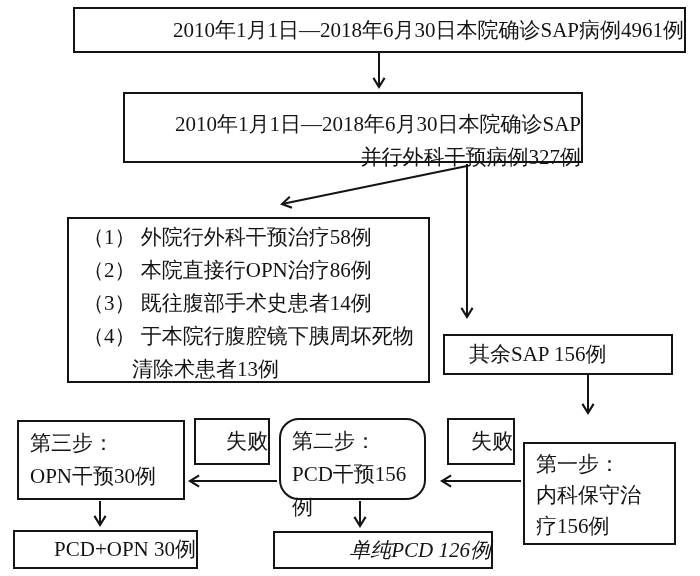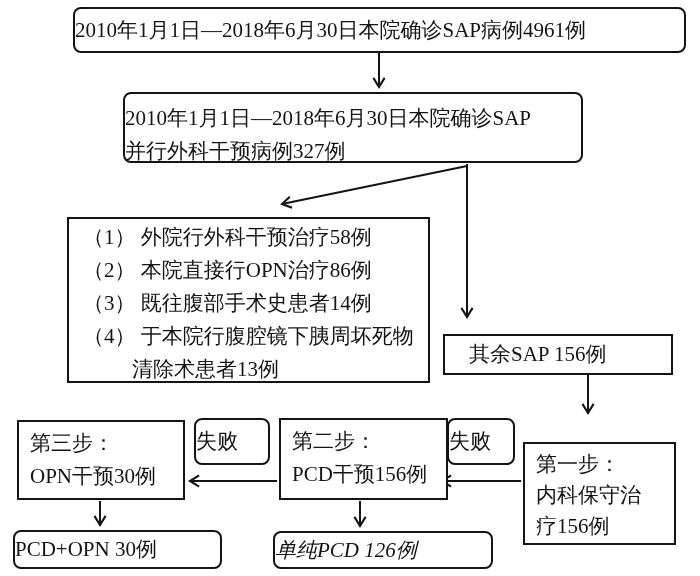--- a/index.html
+++ b/index.html
@@ -12,37 +12,37 @@
     overflow:hidden;
   }
   .node{
     position:absolute;
     box-sizing:border-box;
     border:2px solid #141414;
     background:#ffffff;
     font-size:21px;
     line-height:33px;
   }
-  .center{text-align:left;border-radius:8px;}
+  .center{text-align:right;}
   .arrow-layer{position:absolute;left:0;top:0;width:700px;height:576px;}
   .arrow-layer line, .arrow-layer path.link{stroke:#141414;stroke-width:2;fill:none;}
   .node .ln{display:block;}
 
   
   .n-total    {left:73px;  top:7px;   width:613px; height:46px; line-height:42px;}
-  .n-surgical {left:123px; top:92px;  width:460px; height:71px; padding-top:8px;}
+  .n-surgical {left:123px; top:92px;  width:460px; height:71px; padding-top:14px;}
   .n-excluded {left:67px;  top:217px; width:363px; height:166px; padding:2px 4px 0 14px;}
   .n-excluded .indent{padding-left:49px;}
   .n-remaining{left:443px; top:334px; width:230px; height:41px; line-height:37px; padding-left:24px;}
   .n-step3    {left:17px;  top:420px; width:168px; height:80px;  padding:5px 4px 0 11px;}
   .n-fail1    {left:194px; top:418px; width:76px;  height:47px;  line-height:43px;}
-  .n-step2    {left:279px; top:418px; width:169px; height:82px;  padding:5px 0 0 11px;}
+  .n-step2    {left:279px; top:418px; width:147px; height:82px;  padding:5px 0 0 11px;border-radius:20px;}
   .n-fail2    {left:447px; top:418px; width:68px;  height:47px;  line-height:43px;}
   .n-step1    {left:523px; top:418px; width:153px; height:103px; padding:5px 0 0 11px; line-height:31px;margin-top:24px;}
-  .n-pcdopn   {left:13px;  top:530px; width:209px; height:39px;  line-height:35px;}
+  .n-pcdopn   {left:13px;  top:530px; width:185px; height:39px;  line-height:35px;}
   .n-pcdonly  {left:273px; top:531px; width:220px; height:38px;  line-height:34px;font-style:italic;}
 </style>
 </head>
 <body>
 
 <div class="canvas">
 
   <svg class="arrow-layer" viewBox="0 0 700 576" xmlns="http://www.w3.org/2000/svg">
     <defs>
       <marker id="arrow" viewBox="0 0 10 10" refX="8" refY="5" markerWidth="14" markerHeight="14" orient="auto" markerUnits="userSpaceOnUse">

